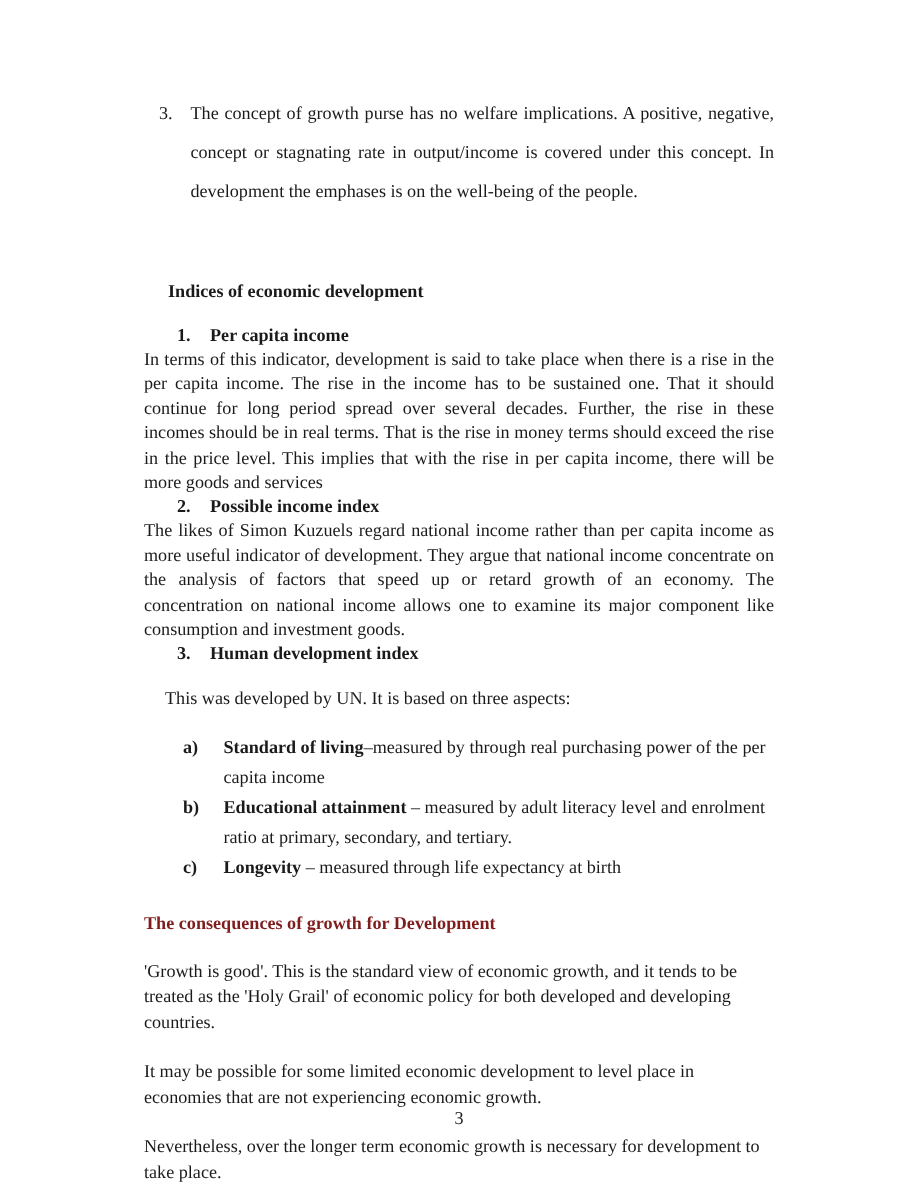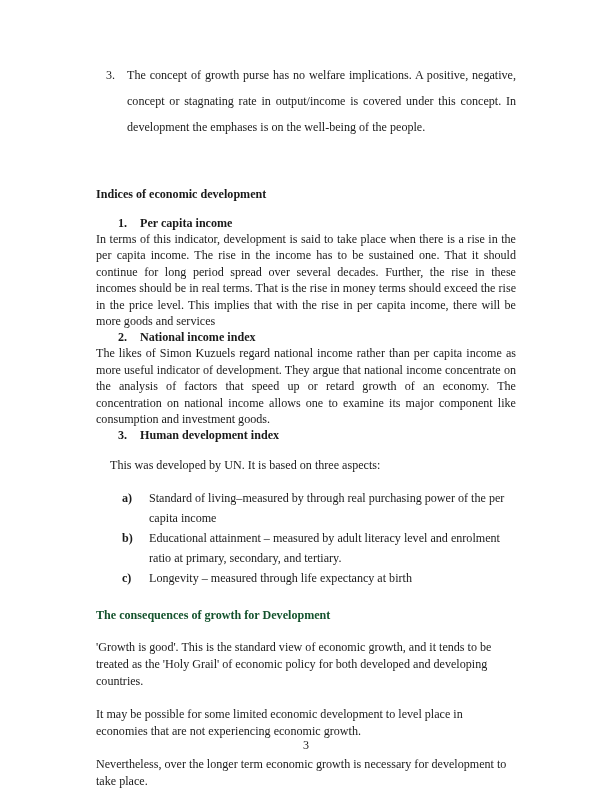--- a/index.html
+++ b/index.html
@@ -45,21 +45,21 @@
     left: 10px;
     top: 0;
     font-size: 12.1px;
   }
 
   
   .sec-heading {
     font-size: 12.1px;
     font-weight: bold;
     line-height: 15px;
-    margin: 23px 0 0 0;
+    margin: 23px 0 0 16px;
   }
 
   
   .green-heading {
     font-size: 12.1px;
     font-weight: bold;
     line-height: 15px;
     margin: 0;
   }
 
@@ -110,21 +110,21 @@
     font-size: 12.1px;
     line-height: 20px;
     text-align: left;
   }
   .letterlist > li > .marker {
     position: absolute;
     left: 26px;
     top: 0;
     font-weight: bold;
   }
-  .letterlist > li b { font-weight: normal; }
+  .letterlist > li b { font-weight: bold; }
 
   
   .prose {
     font-size: 12.1px;
     line-height: 17px;
     margin: 0;
     text-align: left;
     font-family: Liberation Serif, serif;
   }
   .sp-16 { height: 16px; }
@@ -163,21 +163,21 @@
     <div class="sp-13"></div>
 
     <div class="ind-heading">
       <span class="marker">1.</span>
       <span class="txt">Per capita income</span>
     </div>
     <div class="body-just">In terms of this indicator, development is said to take place when there is a rise in the per capita income. The rise in the income has to be sustained one. That it should continue for long period spread over several decades. Further, the rise in these incomes should be in real terms. That is the rise in money terms should exceed the rise in the price level. This implies that with the rise in per capita income, there will be more goods and services</div>
 
     <div class="ind-heading">
       <span class="marker">2.</span>
-      <span class="txt">National income index</span>
+      <span class="txt">Possible income index</span>
     </div>
     <div class="body-just">The likes of Simon Kuzuels regard national income rather than per capita income as more useful indicator of development. They argue that national income concentrate on the analysis of factors that speed up or retard growth of an economy.  The concentration on national income allows one to examine its major component like consumption and investment goods.</div>
 
     <div class="ind-heading">
       <span class="marker">3.</span>
       <span class="txt">Human development index</span>
     </div>
     <div class="body-plain">This was developed by UN. It is based on three aspects:</div>
 
     <ol class="letterlist">
@@ -190,21 +190,21 @@
         <b>Educational attainment</b><span> – measured by adult literacy level and enrolment ratio at primary, secondary, and tertiary.</span>
       </li>
       <li>
         <span class="marker">c)</span>
         <b>Longevity</b><span> – measured through life expectancy at birth</span>
       </li>
     </ol>
 
     <div class="sp-20"></div>
 
-    <div class="green-heading" id="greenHeading" style="color: #14532d;">The consequences of growth for Development</div>
+    <div class="green-heading" id="greenHeading" style="color: #7f1d1d;">The consequences of growth for Development</div>
 
     <div class="sp-16"></div>
 
     <div class="prose">'Growth is good'. This is the standard view of economic growth, and it tends to be treated as the 'Holy Grail' of economic policy for both developed and developing countries.</div>
     <div class="sp-16"></div>
     <div class="prose">It may be possible for some limited economic development to level place in economies that are not experiencing economic growth.</div>
     <div class="sp-16"></div>
     <div class="prose">Nevertheless, over the longer term economic growth is necessary for development to take place.</div>
     <div class="sp-16"></div>
     <div class="prose">Possible costs of growth include:</div>

